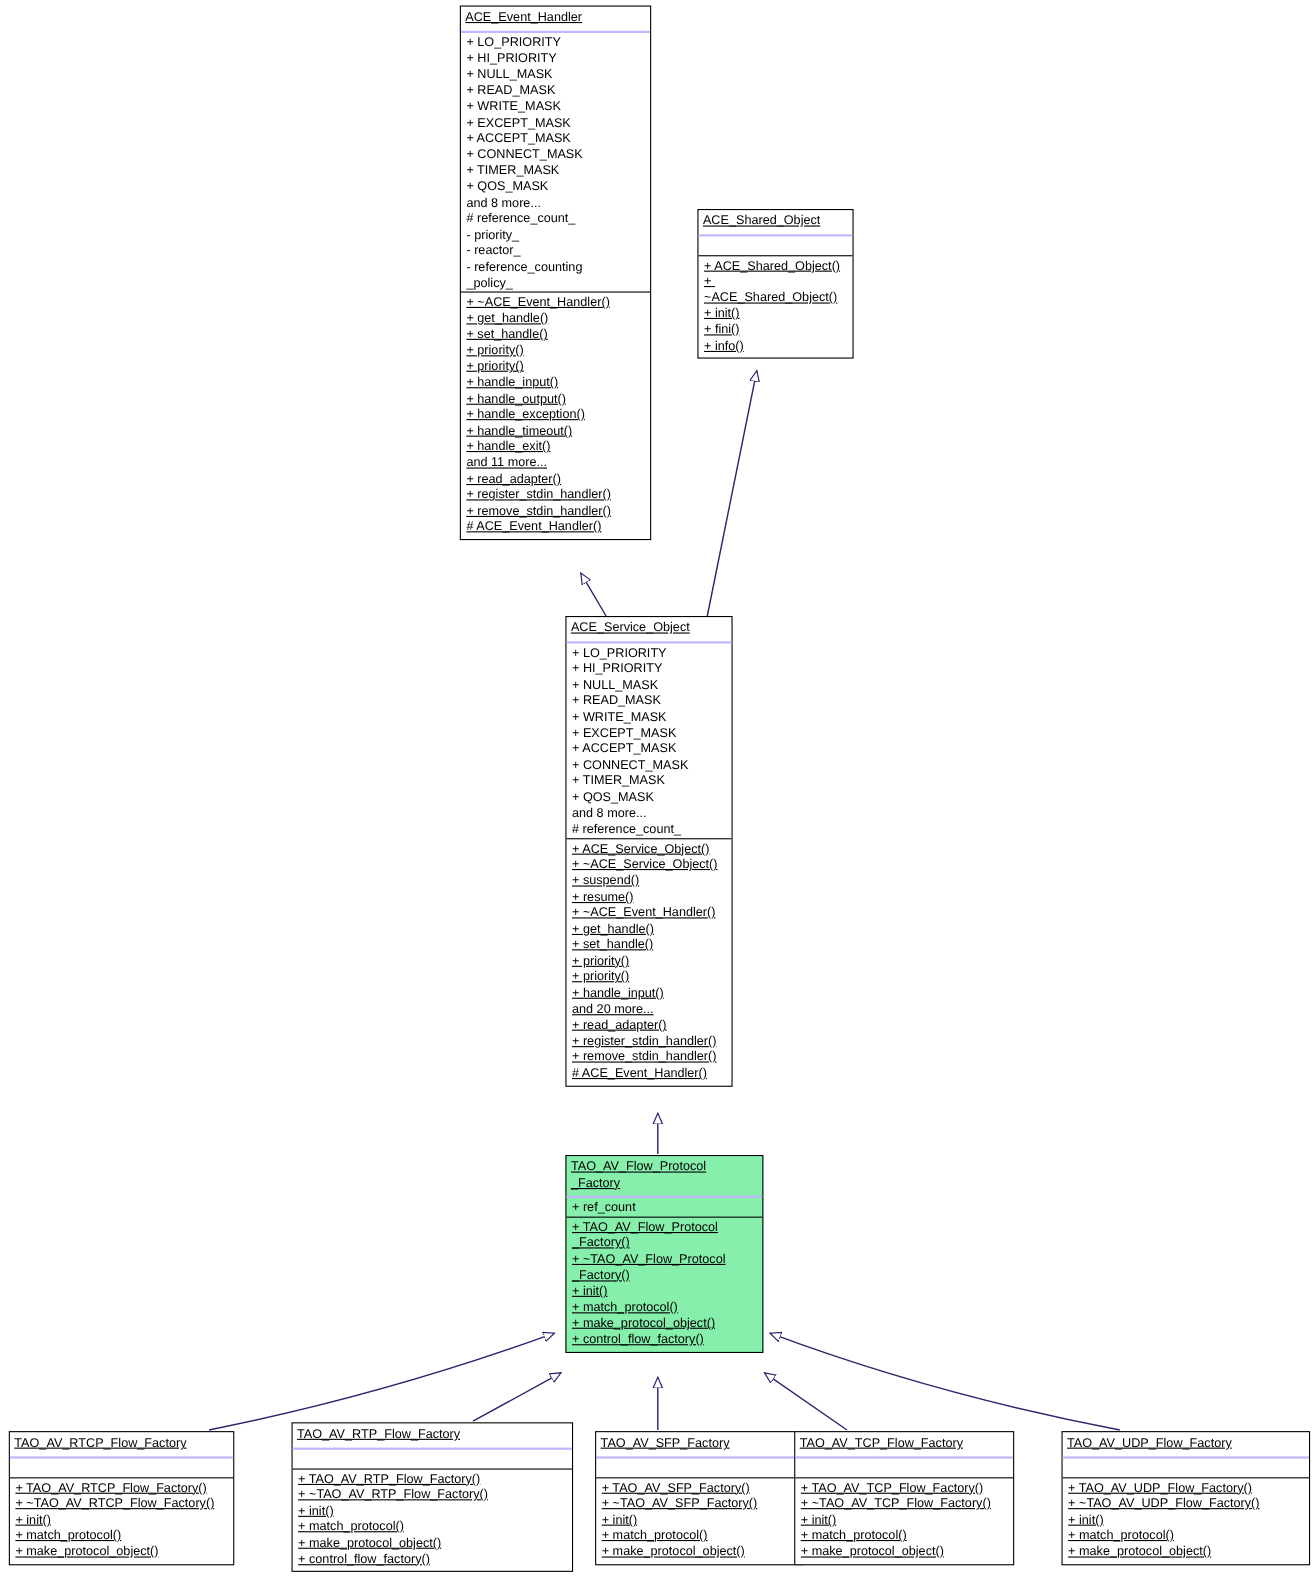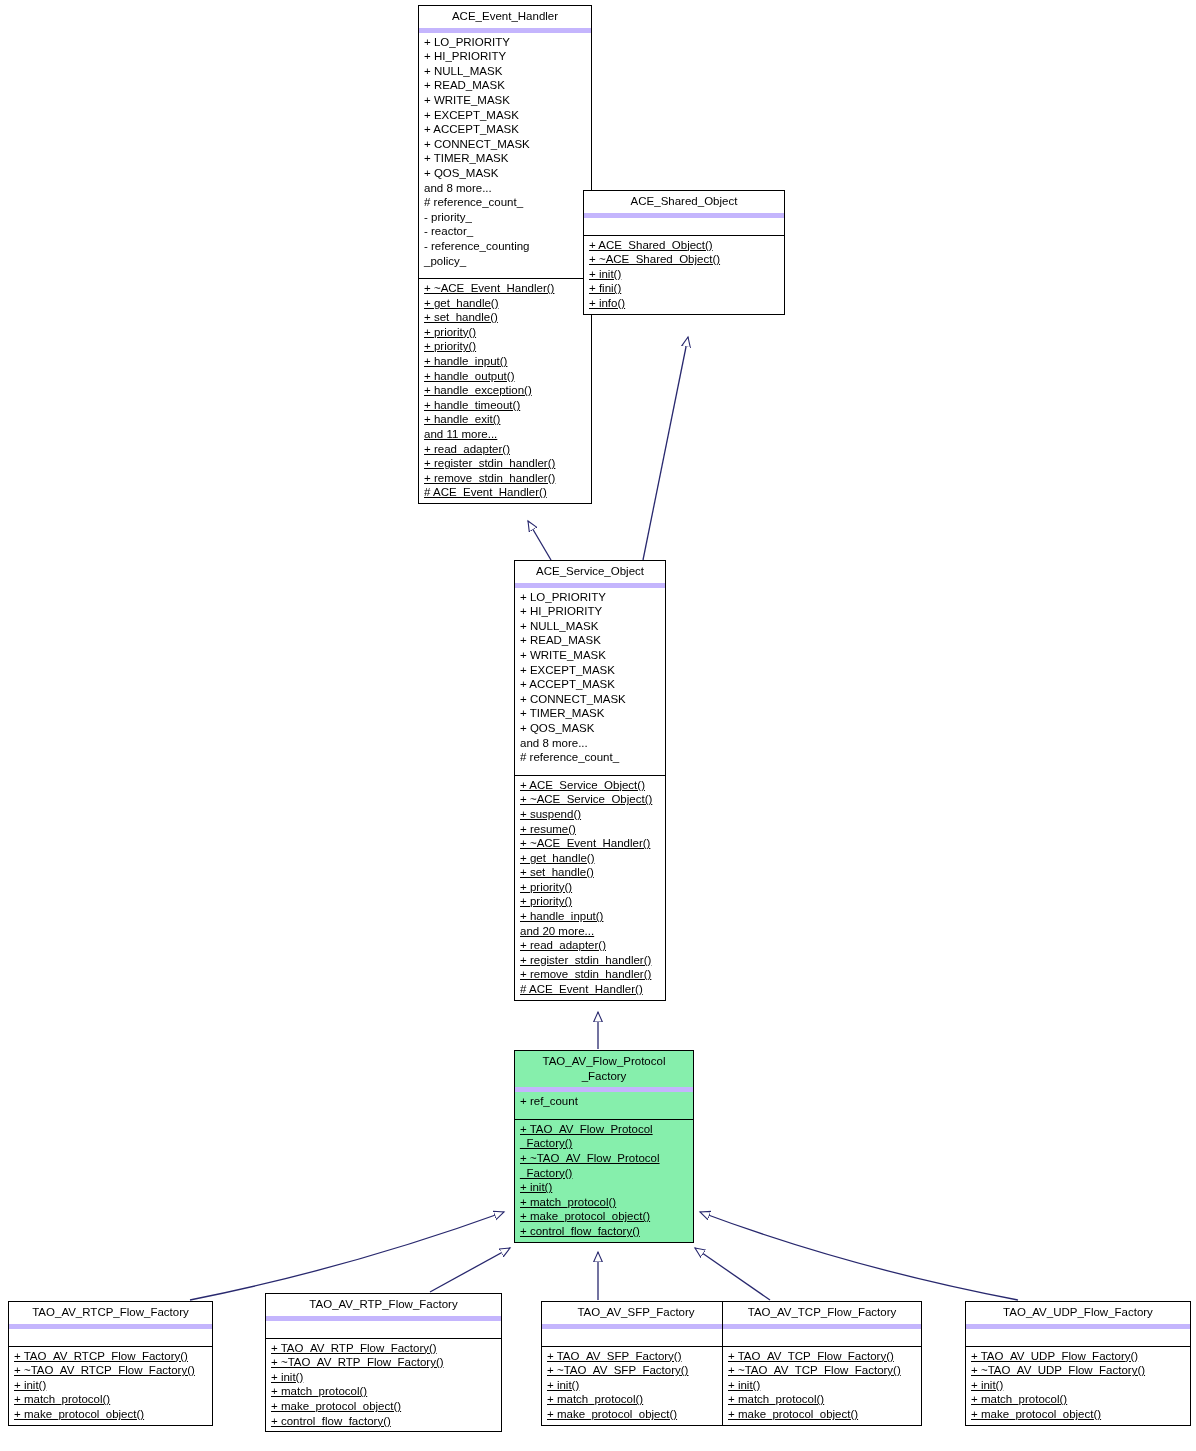--- a/index.html
+++ b/index.html
@@ -35,29 +35,29 @@
     font-size: 11.5px;
     line-height: 14.6px;
     color: #000000;
     z-index: 5;
   }
   .uml-class.highlight {
     background: #86efac;
   }
   .cls-title {
     box-sizing: border-box;
-    text-align: center;
     padding: 3px 4px 4px 4px;
-    border-bottom: 5px solid #c4b5fd;
+    border-bottom: 2px solid #c4b5fd;
     white-space: pre-line;
+    text-decoration: underline;
   }
   .cls-attrs {
     box-sizing: border-box;
     border-bottom: 1px solid #000000;
-    padding: 2px 4px 10px 5px;
+    padding: 2px 4px 0 5px;
   }
   .cls-attrs.empty {
     min-height: 18px;
     padding: 0;
   }
   .cls-ops {
     box-sizing: border-box;
     padding: 2px 4px 3px 5px;
     text-decoration: underline;
   }
@@ -127,21 +127,21 @@
         <div class="mrow">+ handle_timeout()</div>
         <div class="mrow">+ handle_exit()</div>
         <div class="mrow">and 11 more...</div>
         <div class="mrow">+ read_adapter()</div>
         <div class="mrow">+ register_stdin_handler()</div>
         <div class="mrow">+ remove_stdin_handler()</div>
         <div class="mrow"># ACE_Event_Handler()</div>
       </div>
   </div>
 
-  <div class="uml-class" style="left:583px; top:190px; width:202px;">
+  <div class="uml-class" style="left:634px; top:190px; width:142px;">
     <div class="cls-title">ACE_Shared_Object</div>
     <div class="cls-attrs empty"></div>
     <div class="cls-ops">
         <div class="mrow">+ ACE_Shared_Object()</div>
         <div class="mrow">+ ~ACE_Shared_Object()</div>
         <div class="mrow">+ init()</div>
         <div class="mrow">+ fini()</div>
         <div class="mrow">+ info()</div>
       </div>
   </div>
@@ -204,21 +204,21 @@
     <div class="cls-attrs empty"></div>
     <div class="cls-ops">
         <div class="mrow">+ TAO_AV_RTCP_Flow_Factory()</div>
         <div class="mrow">+ ~TAO_AV_RTCP_Flow_Factory()</div>
         <div class="mrow">+ init()</div>
         <div class="mrow">+ match_protocol()</div>
         <div class="mrow">+ make_protocol_object()</div>
       </div>
   </div>
 
-  <div class="uml-class" style="left:265px; top:1293px; width:237px;">
+  <div class="uml-class" style="left:265px; top:1293px; width:256px;">
     <div class="cls-title">TAO_AV_RTP_Flow_Factory</div>
     <div class="cls-attrs empty"></div>
     <div class="cls-ops">
         <div class="mrow">+ TAO_AV_RTP_Flow_Factory()</div>
         <div class="mrow">+ ~TAO_AV_RTP_Flow_Factory()</div>
         <div class="mrow">+ init()</div>
         <div class="mrow">+ match_protocol()</div>
         <div class="mrow">+ make_protocol_object()</div>
         <div class="mrow">+ control_flow_factory()</div>
       </div>

